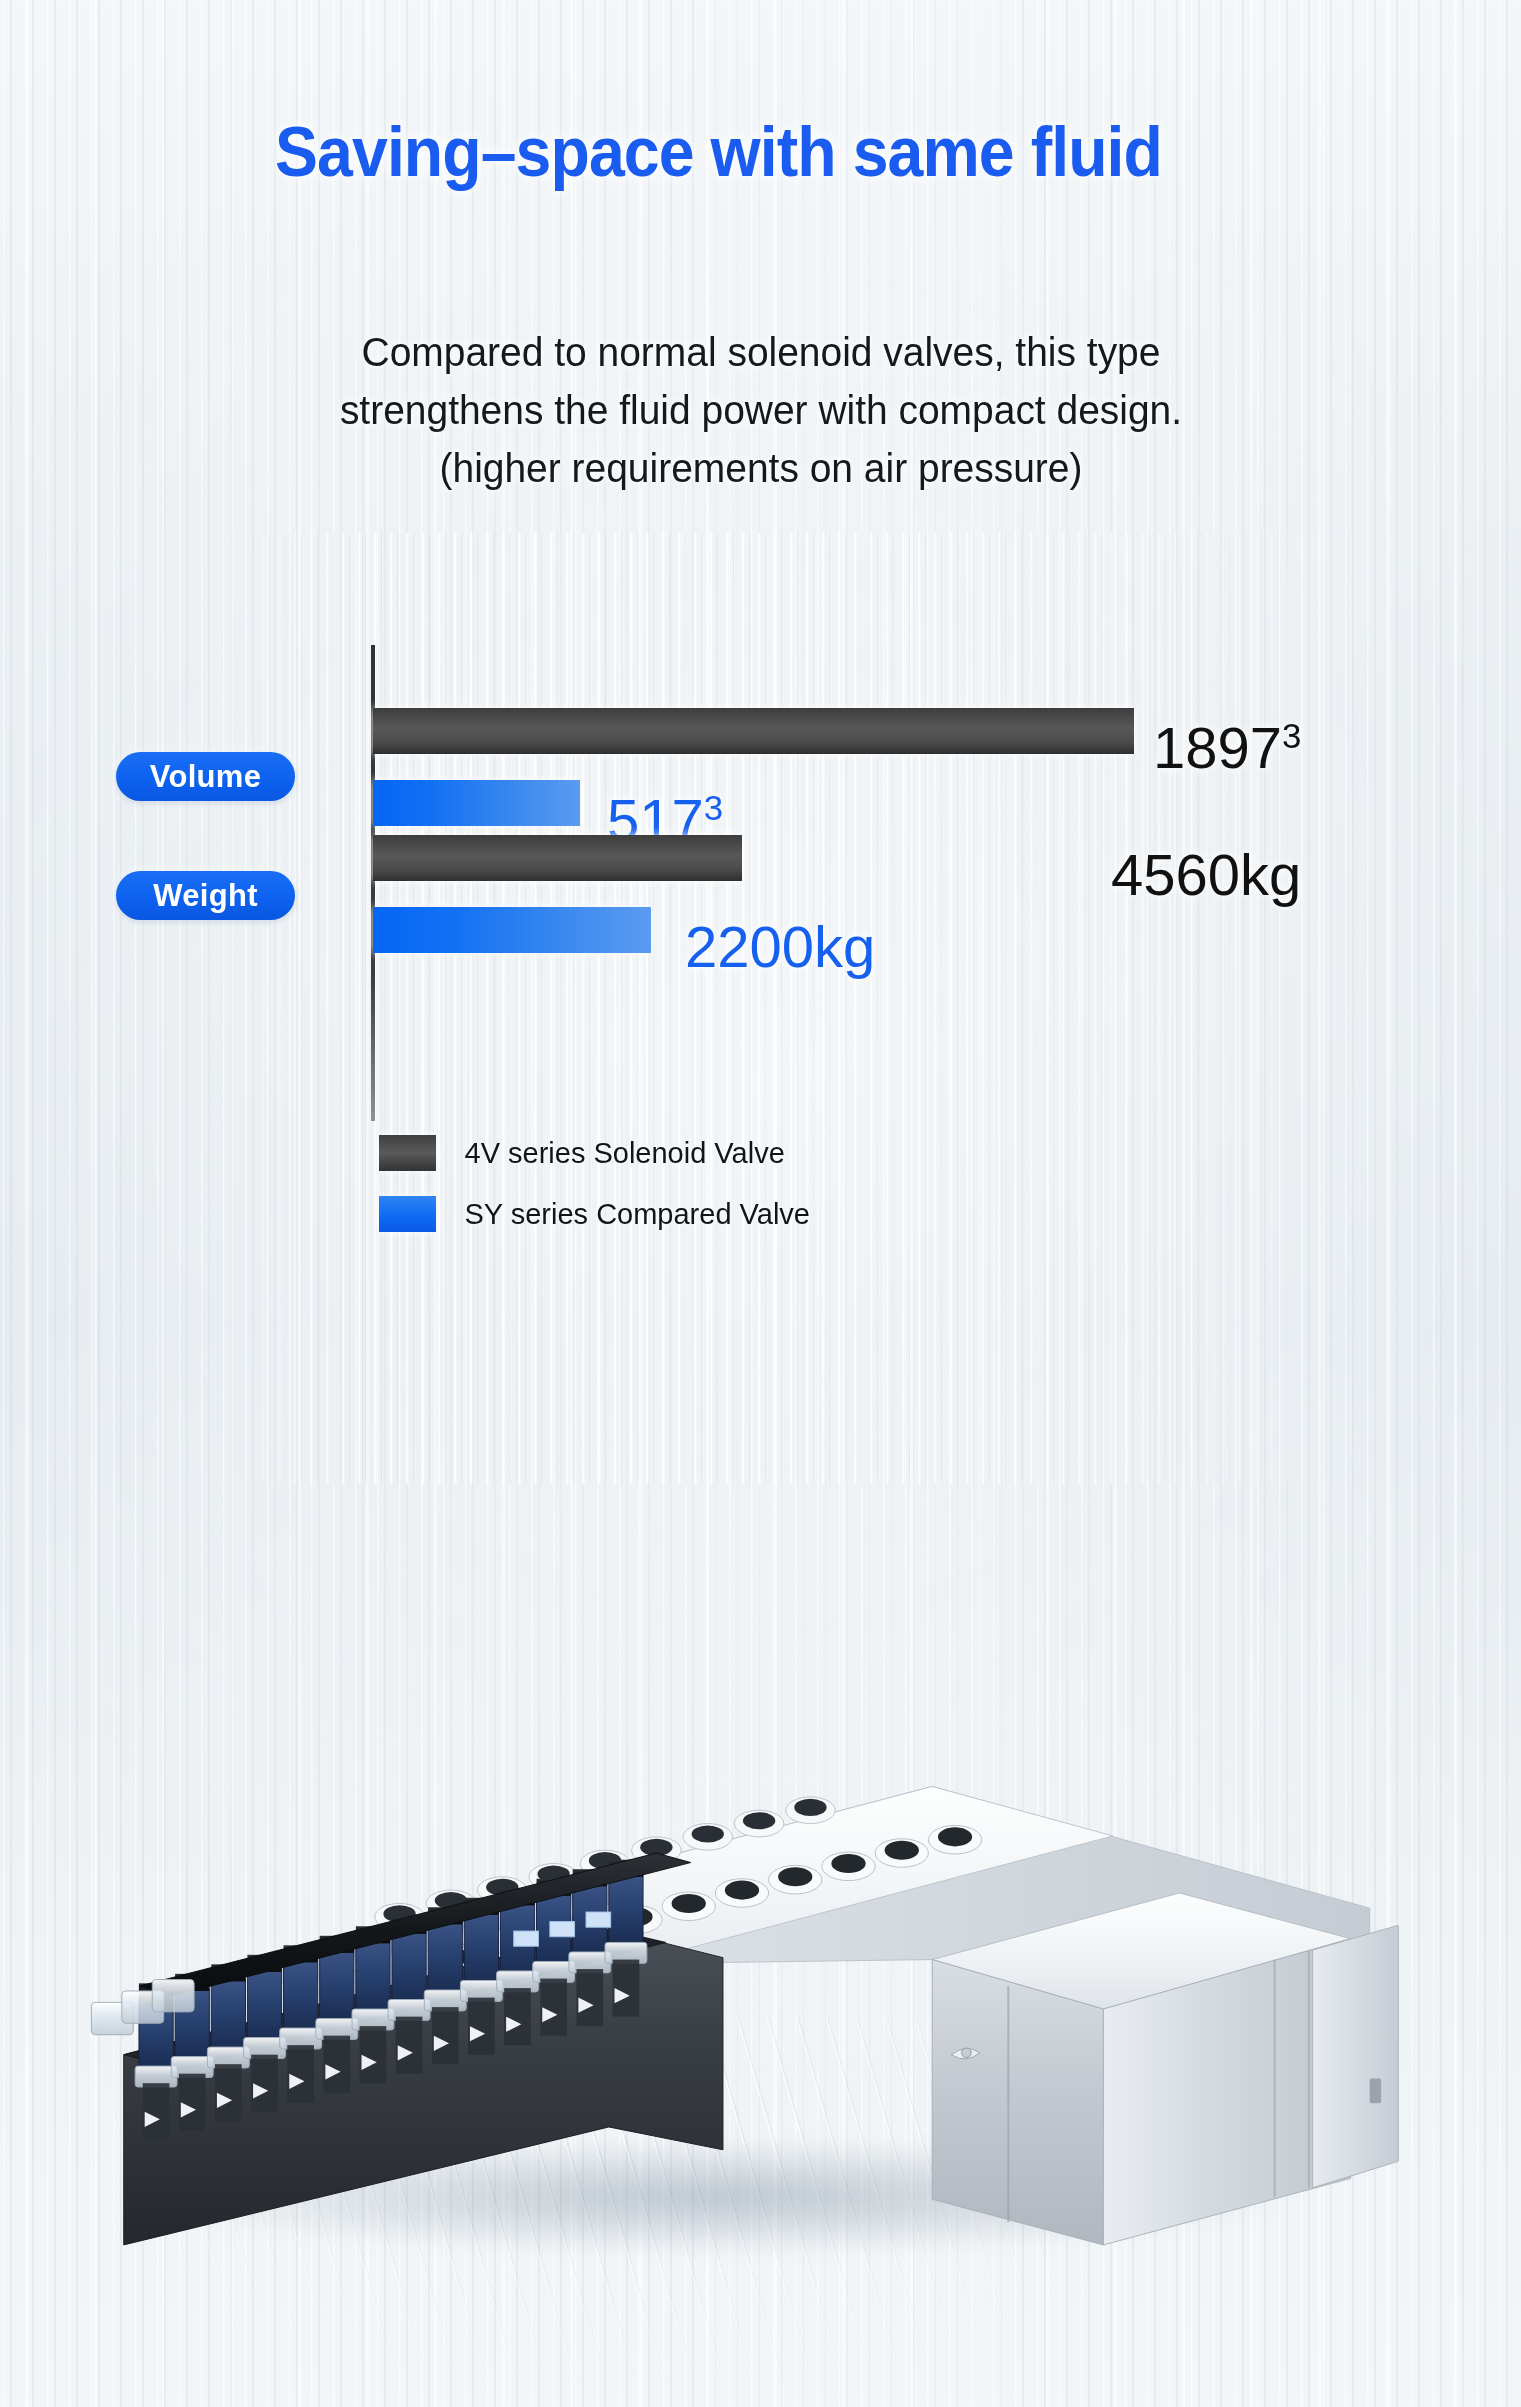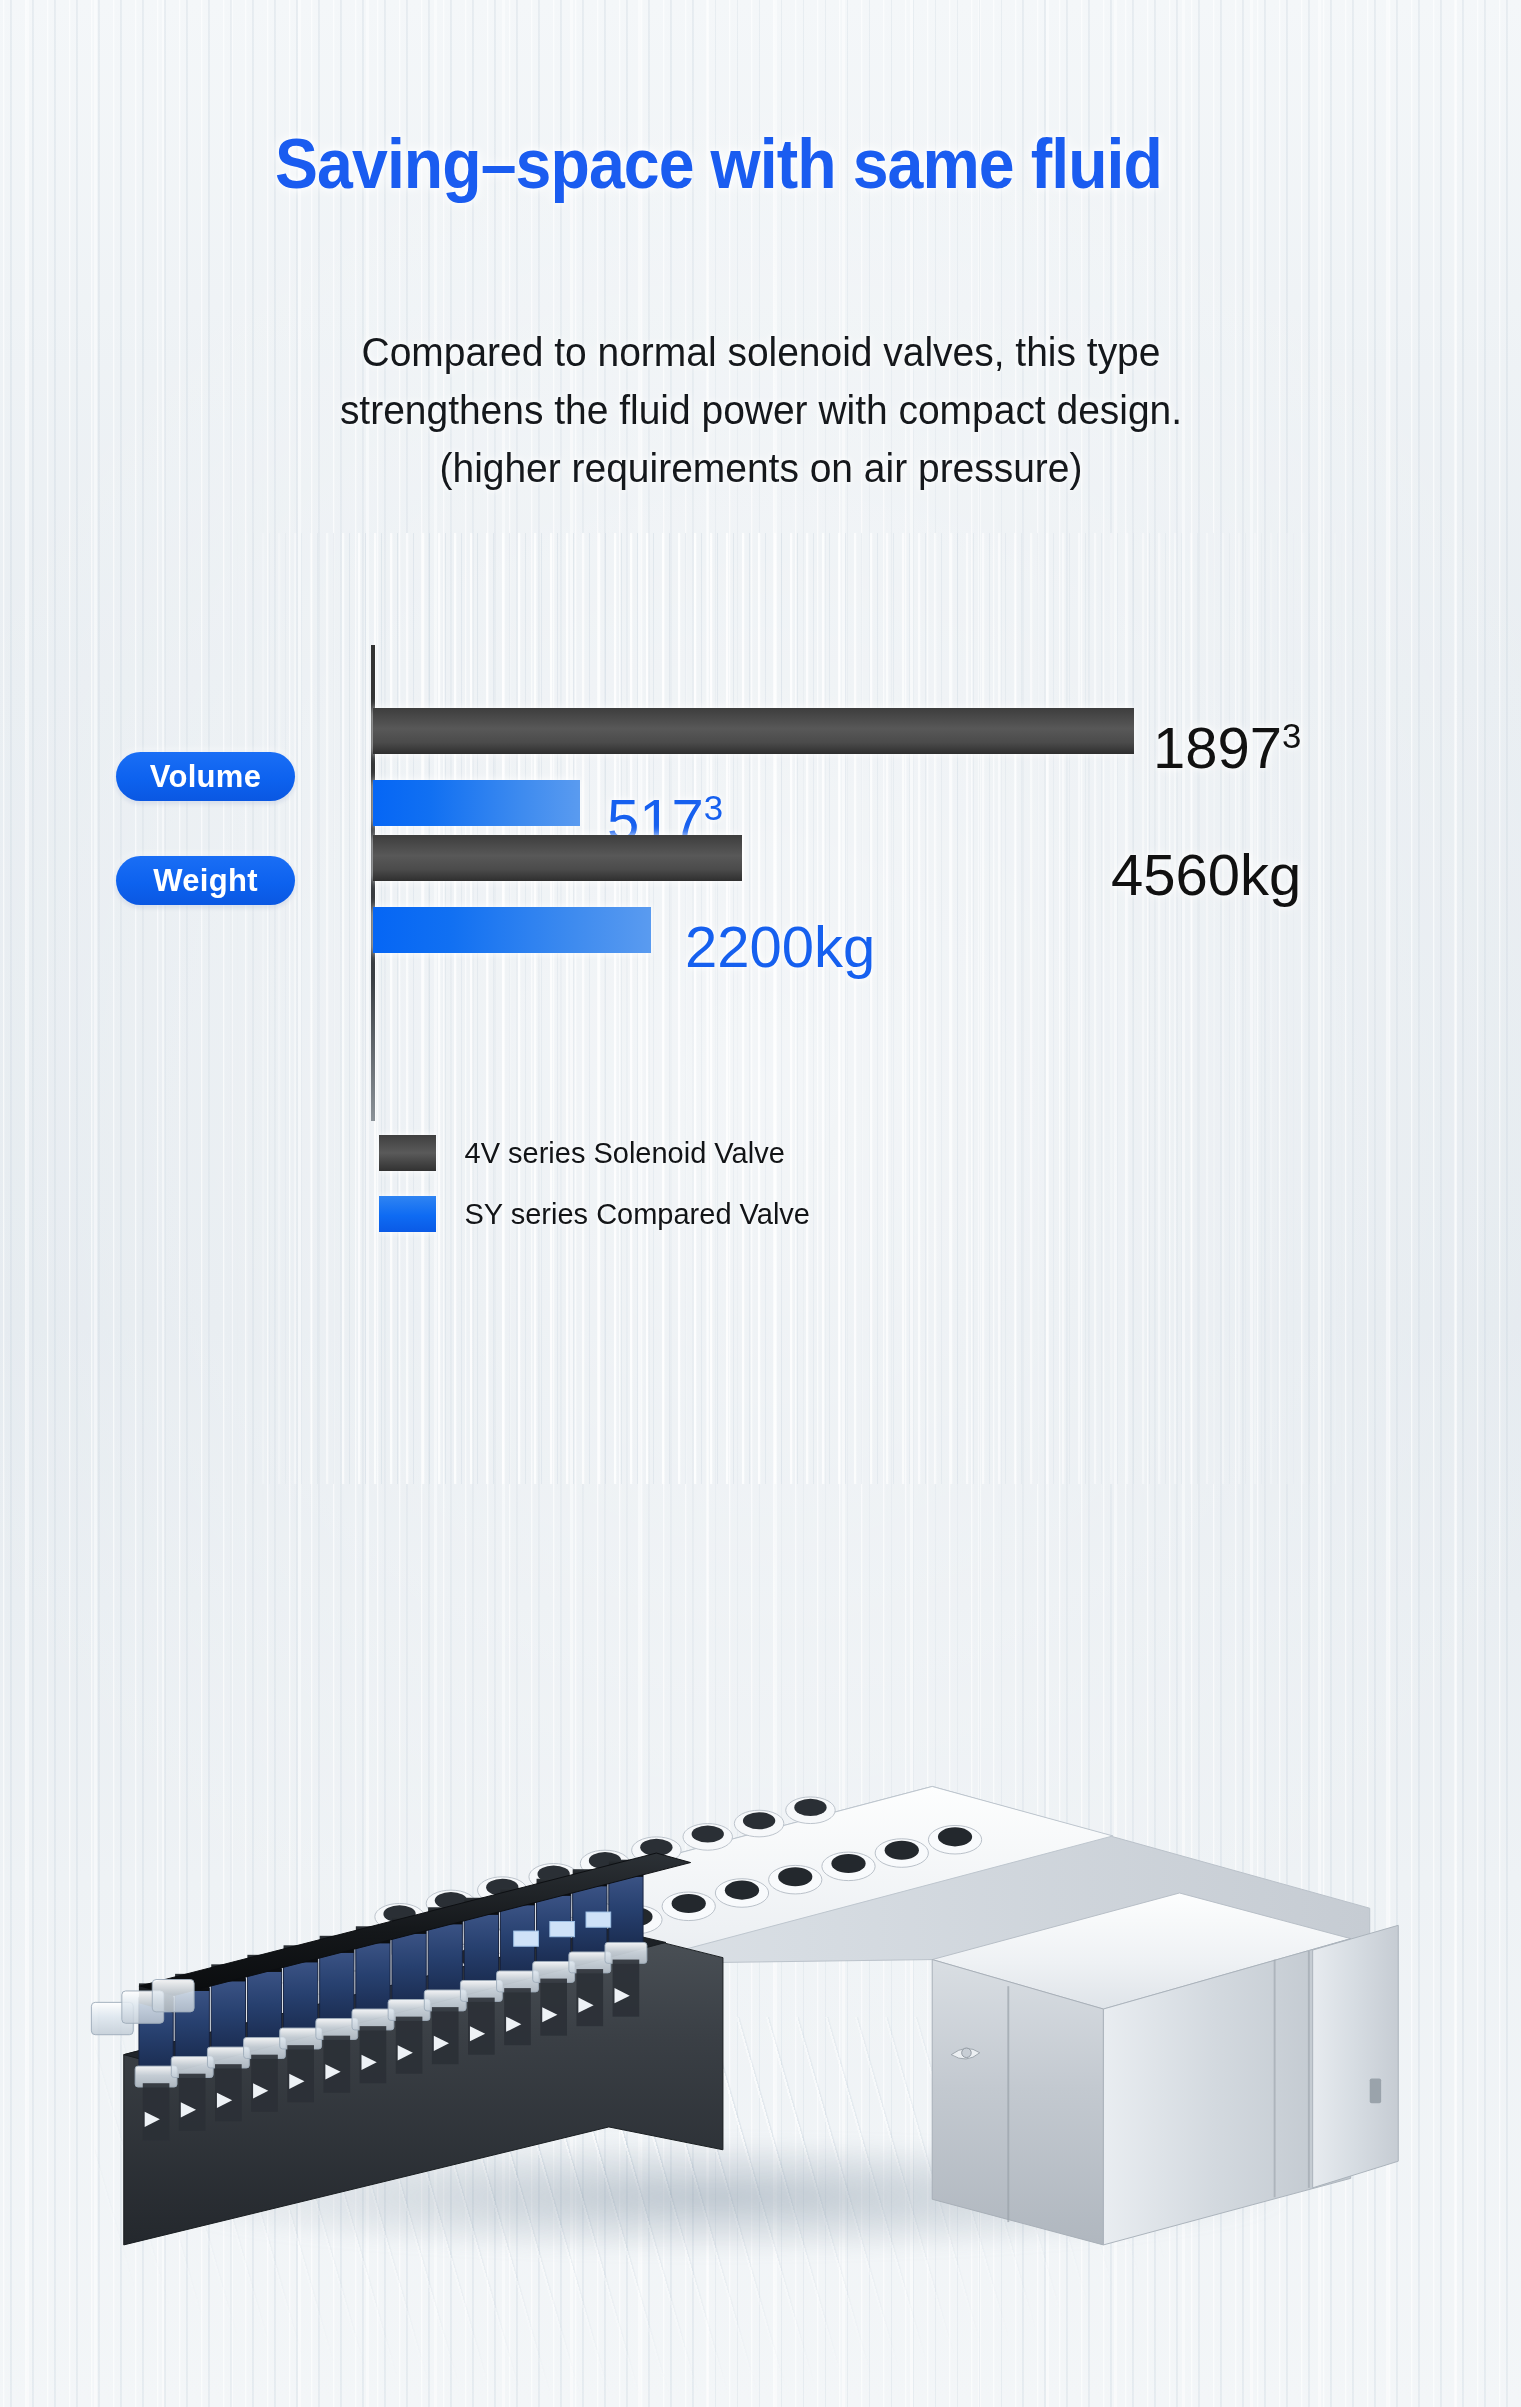--- a/index.html
+++ b/index.html
@@ -81,21 +81,20 @@
     background: radial-gradient(ellipse 95% 70% at 50% 45%, rgba(255,255,255,.55) 0%, rgba(255,255,255,0) 62%);
   }
 
   
   .header {
     position: absolute;
     left: 0; top: 112px;
     width: 1437px;
     text-align: center;
     z-index: 6;
-    margin-top: 12px;
   }
   .title {
     font-size: 70px;
     font-weight: 700;
     color: #1a5cf0;
     letter-spacing: -1px;
     transform: scaleX(.92);
     text-shadow: 0 0 6.7px rgba(255,255,255,.98), 0 0 15px rgba(255,255,255,.85);
     white-space: nowrap;
   }
@@ -270,21 +269,21 @@
     <div class="pill" style="top:143px;">
       <span>Volume</span>
     </div>
 
     <div class="bar dark" style="top:99px; width:761px;"></div>
     <div class="bar-value dark-val" style="left:1153px; top:103px;"><span>1897</span><sup>3</sup></div>
 
     <div class="bar blue" style="top:171px; width:207px;"></div>
     <div class="bar-value blue-val" style="left:607px; top:175px;text-align:right;"><span>517</span><sup>3</sup></div>
 
-    <div class="pill" style="top:247px;align-items:center;">
+    <div class="pill" style="top:262px;align-items:center;">
       <span>Weight</span>
     </div>
 
     <div class="bar dark" style="top:226px; width:369px;"></div>
     <div class="bar-value dark-val" style="left:1111px; top:230px;"><span>4560kg</span><sup></sup></div>
 
     <div class="bar blue" style="top:298px; width:278px;"></div>
     <div class="bar-value blue-val" style="left:685px; top:302px;"><span>2200kg</span><sup></sup></div>
   </div>
 

